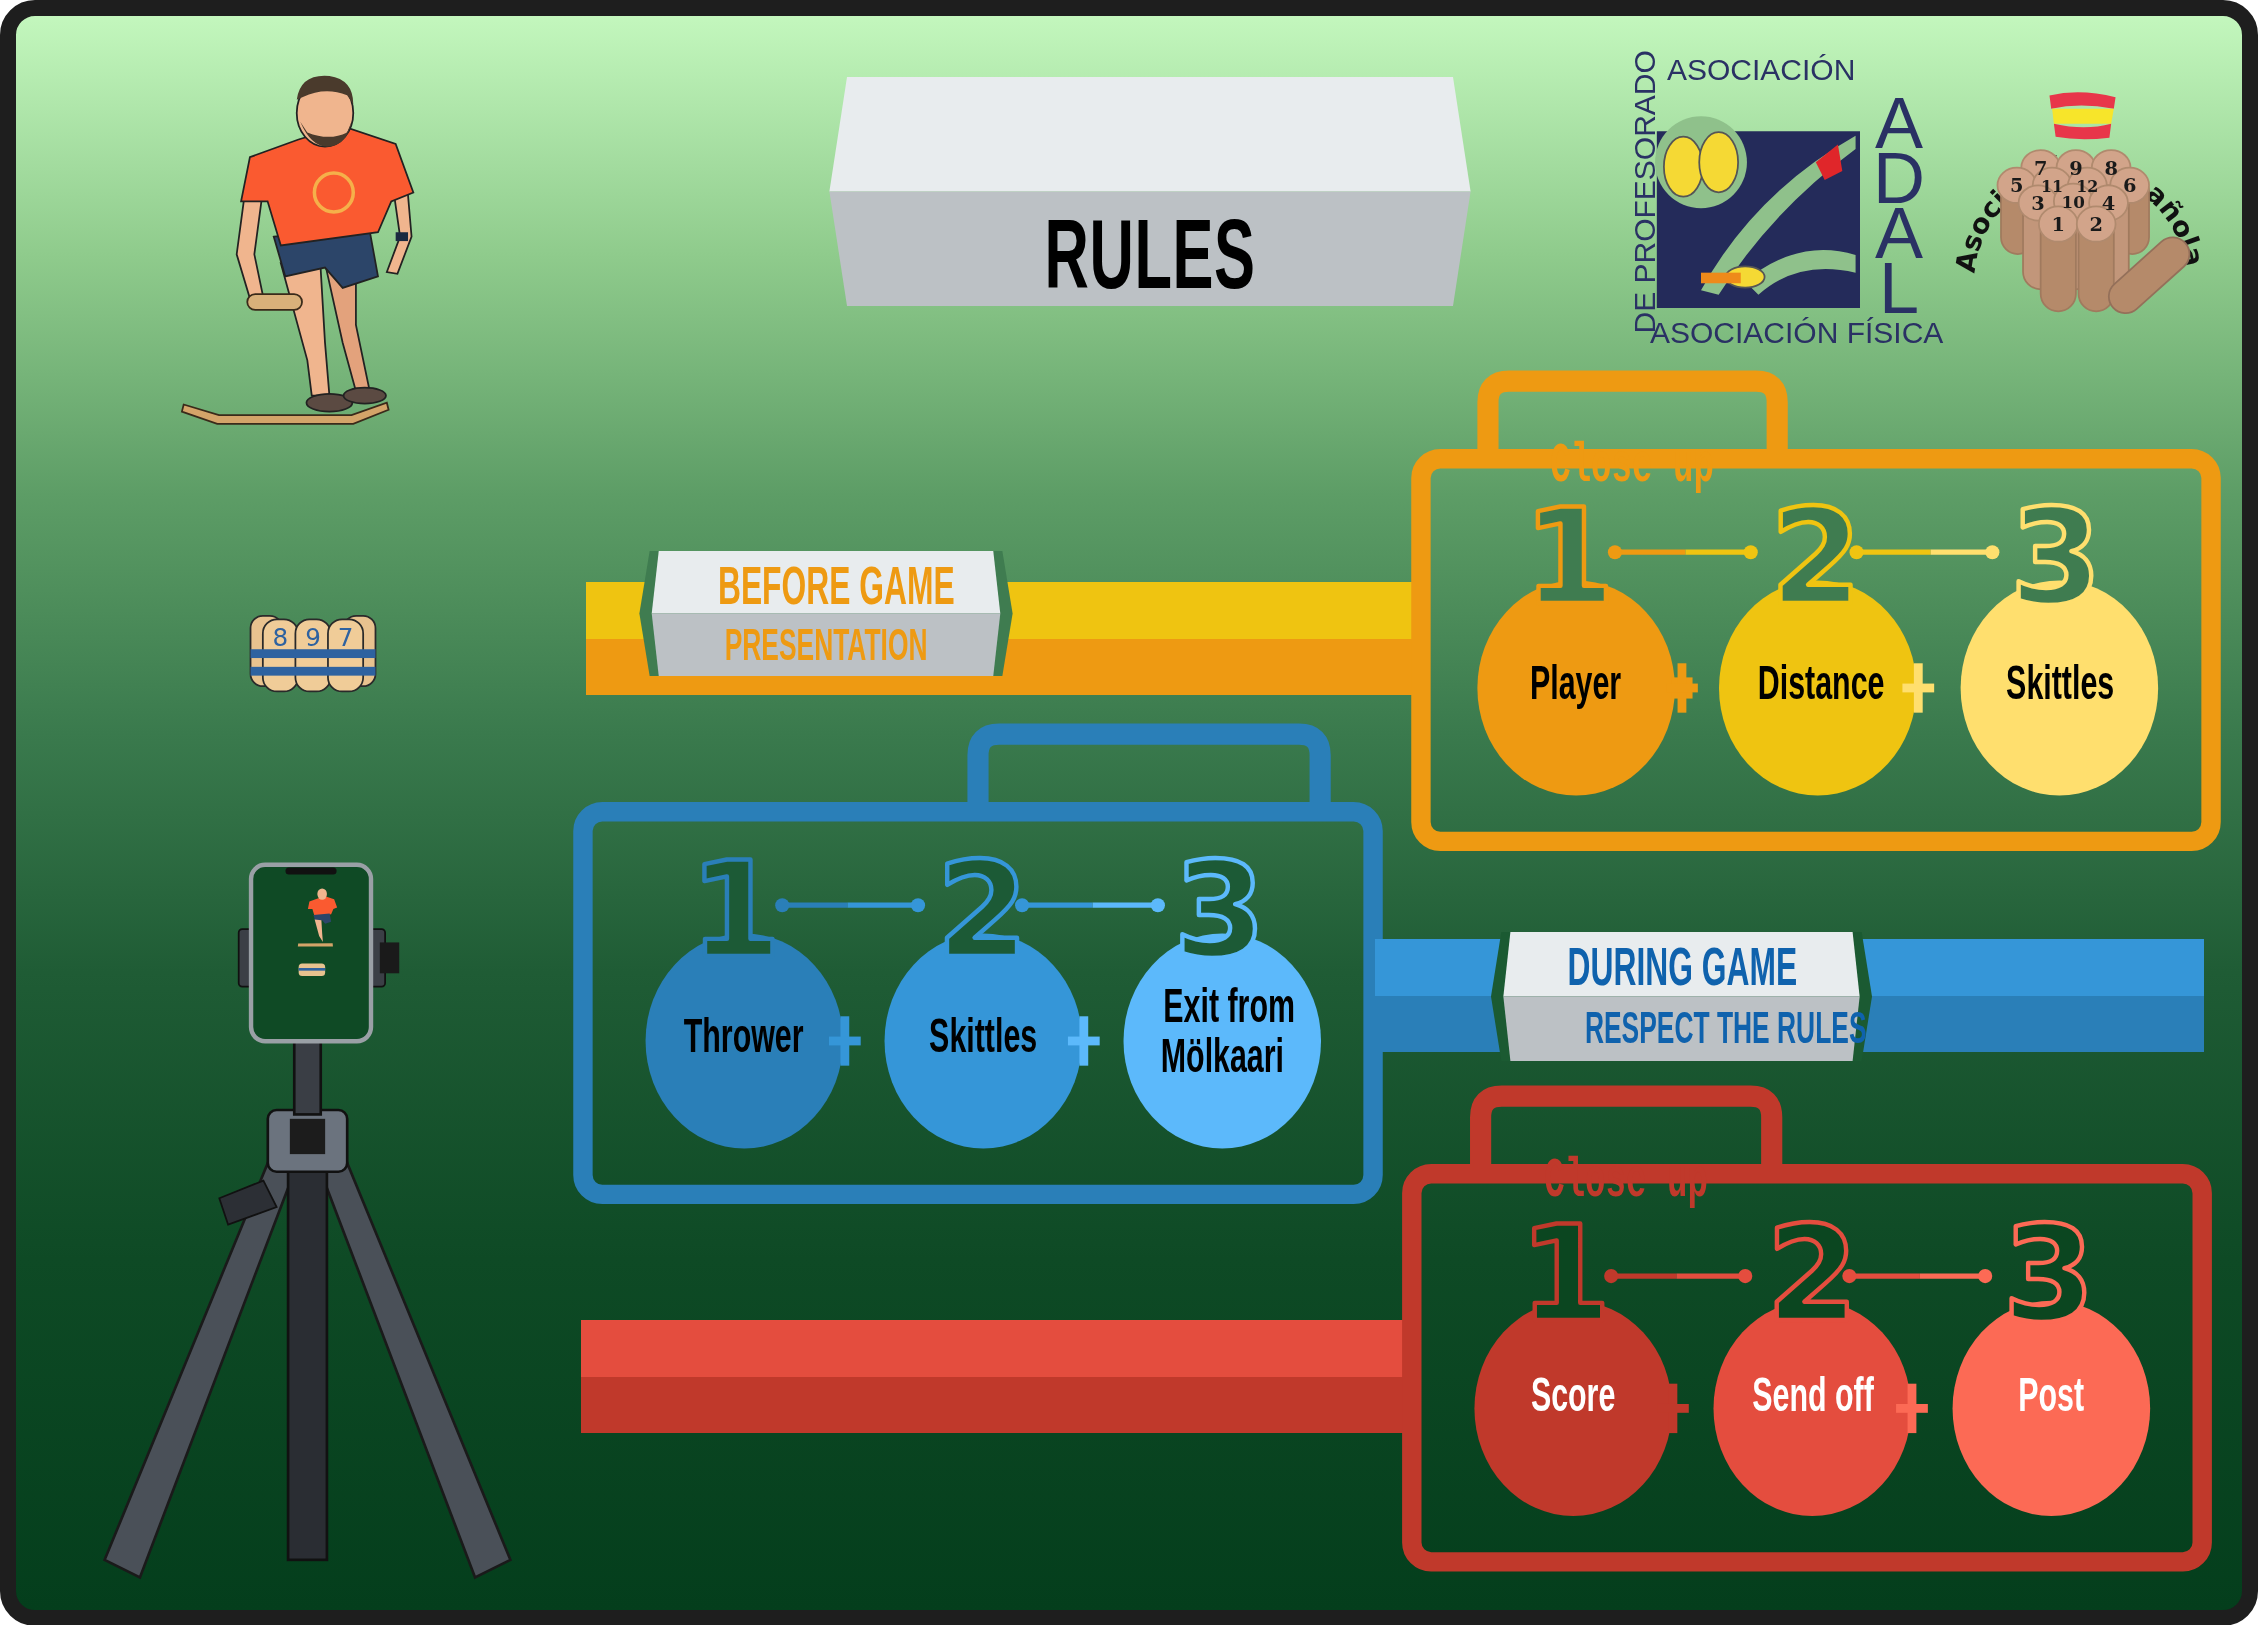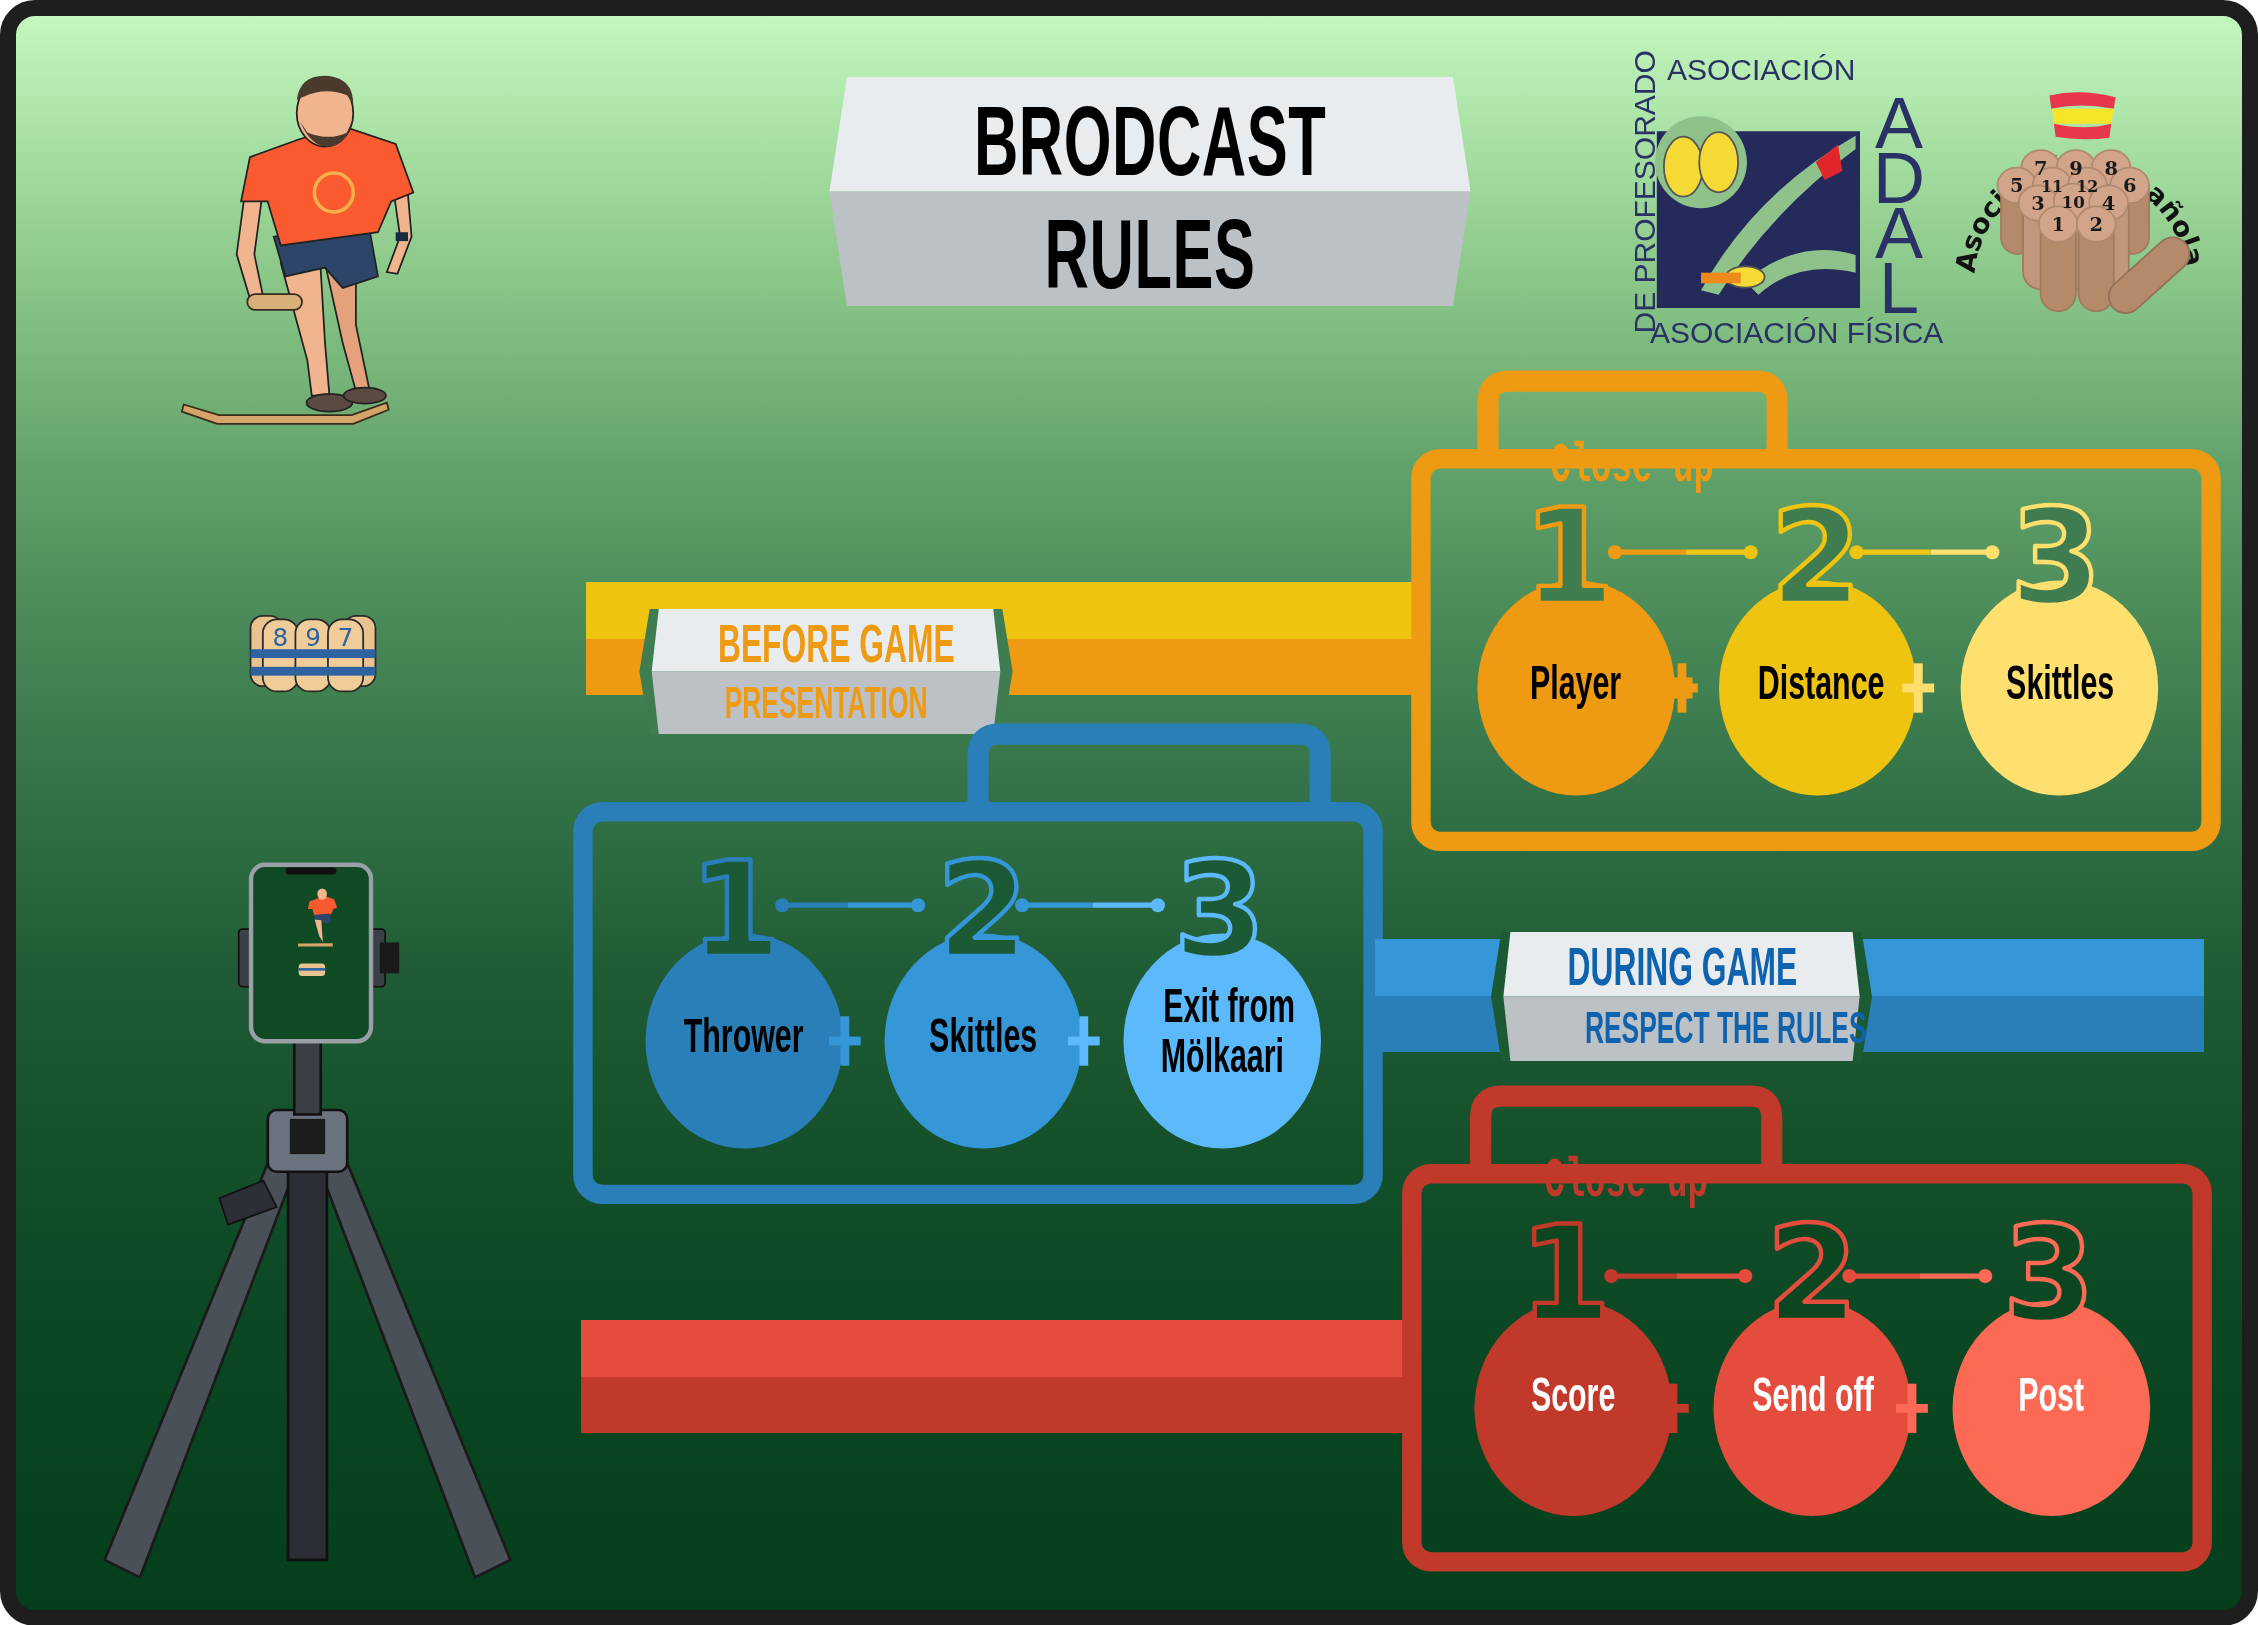--- a/index.html
+++ b/index.html
@@ -42,21 +42,20 @@
 </head>
 <body>
 
 <div class="frame">
 
   <div class="abs title-plate">
     <svg width="642" height="229" viewBox="0 0 728 260">
       <polygon points="20,0 708,0 728,130 0,130" fill="#e8ecee"></polygon>
       <polygon points="0,130 728,130 708,260 20,260" fill="#bcc1c5"></polygon>
     </svg>
-    <div class="title-line t1"><span>BRODCAST</span></div>
     <div class="title-line t2"><span>RULES</span></div>
   </div>
 
   <svg class="abs" style="left:150px;top:44px;" width="265" height="371" viewBox="0 0 300 420">
 
     <polygon points="20,390 60,402 210,402 250,388 252,396 212,412 58,412 18,398" fill="#d4a469" stroke="#3a2a1a" stroke-width="2"></polygon>
 
     <path d="M130,230 L160,340 L165,380 L185,380 L180,320 L175,235 Z" fill="#f0b58e" stroke="#222" stroke-width="2"></path>
     <path d="M180,230 L200,320 L215,375 L230,372 L215,300 L215,235 Z" fill="#e3a27c" stroke="#222" stroke-width="2"></path>
 
@@ -202,21 +201,21 @@
     </g>
     <g transform="rotate(-42 230 240)">
       <rect x="185" y="222" width="110" height="38" rx="19" fill="#b58a6a" stroke="#94705a" stroke-width="2"></rect>
     </g>
   </svg>
 
   <div class="abs band" style="left:570px;top:566px;width:838px;">
     <div class="top" style="background:#efc411;"></div>
     <div class="bot" style="background:#ee9a12;"></div>
   </div>
-  <div class="plate" style="left:623px;top:593px;width:374px;height:109px;">
+  <div class="plate" style="left:623px;top:535px;width:374px;height:109px;">
     <svg width="374" height="125" viewBox="0 0 424 142">
       <polygon points="0,71 12,-2 412,-2 424,71 412,144 12,144" fill="#3f7c50"></polygon>
       <polygon points="14,71 22,0 402,0 410,71" fill="#e8ecee"></polygon>
       <polygon points="14,71 410,71 402,142 22,142" fill="#bcc1c5"></polygon>
     </svg>
     <div class="l1" style="top:7px;font-size:53px;line-height:55px;color:#ee9a12;"><span>BEFORE GAME</span></div>
     <div class="l2" style="top:69px;font-size:44px;line-height:49px;color:#ee9a12;"><span>PRESENTATION</span></div>
   </div>
 
   <div class="panel-frame" style="left:1394px;top:351px;width:812px;height:485px;">

